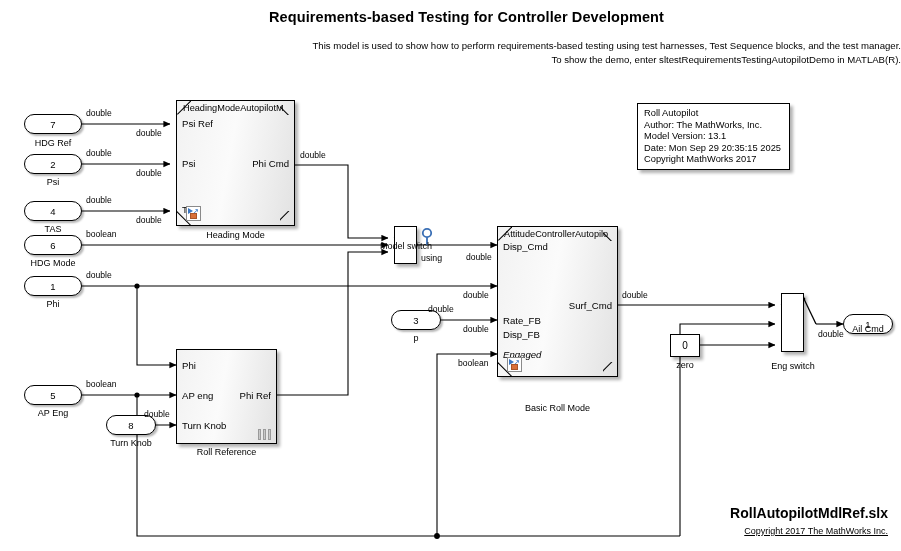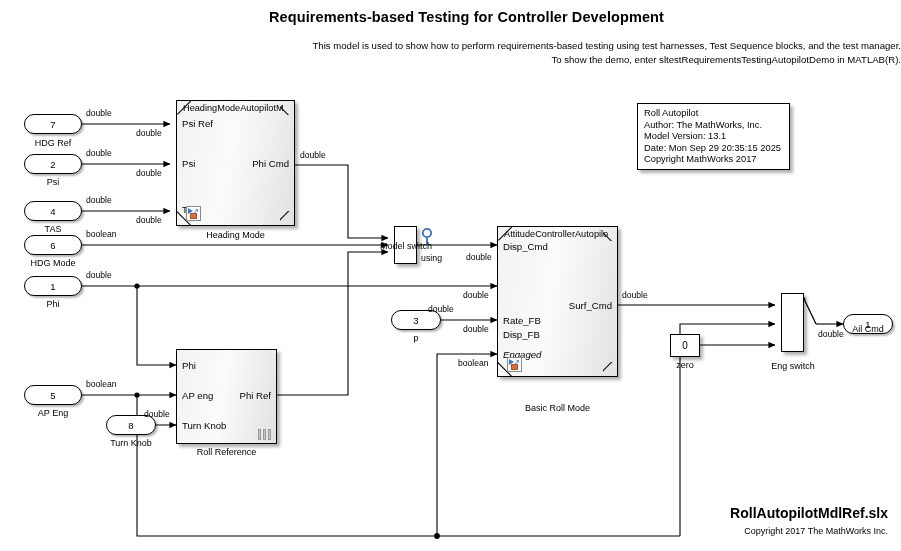--- a/index.html
+++ b/index.html
@@ -108,21 +108,21 @@
 
   
   .annot{
     box-sizing:border-box;border:1.3px solid #000;background:#fff;
     padding:4px 5px 3px 6px;font-size:9.3px;line-height:11.6px;
     box-shadow:3px 3px 3px rgba(0,0,0,.3);position:absolute;white-space:nowrap;
   }
 
   
   .fname{font-size:14px;font-weight:bold;text-align:right;white-space:nowrap;}
-  .fcopy{font-size:9px;text-align:right;white-space:nowrap;}
+  .fcopy{font-size:9px;text-align:right;white-space:nowrap;text-decoration:underline;}
 
   
   .tp-label{font-size:8.8px;}
 </style>
 </head>
 <body>
 
 <div id="canvas">
 
   <div class="abs title">Requirements-based Testing for Controller Development</div>

